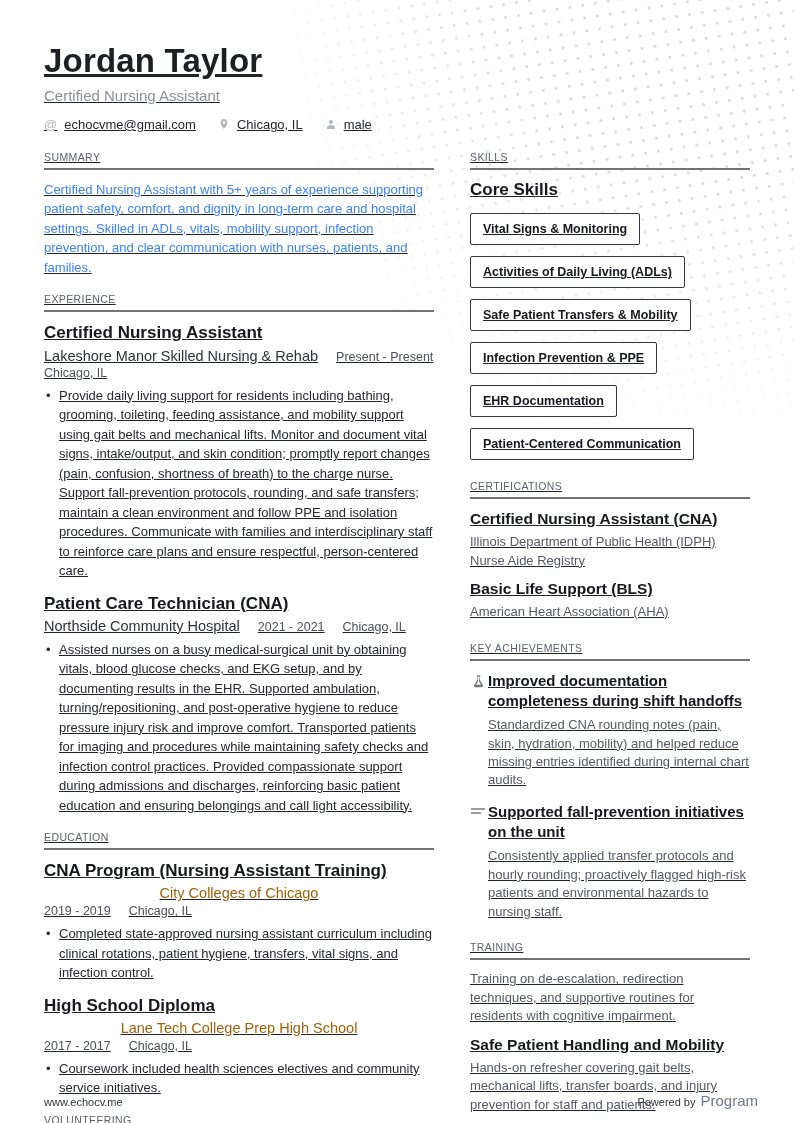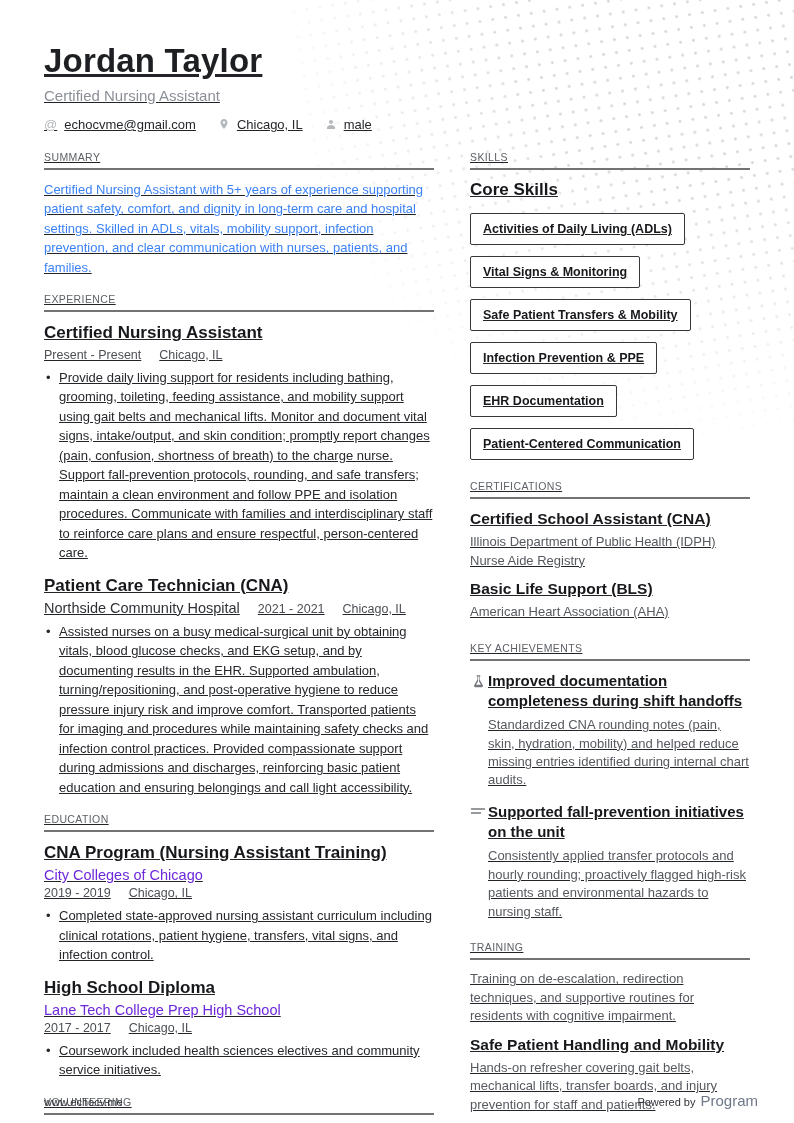--- a/index.html
+++ b/index.html
@@ -61,21 +61,21 @@
   }
   .sec-body { margin-top: 10px; }
 
   .body-text { font-size: 13px; line-height: 1.5; color: #3b82f6; }
 
   
   .item + .item { margin-top: 12px; }
   .item-title { font-size: 17px; font-weight: 700; color: #17181b; line-height: 1.3; }
   .item-meta { display: flex; flex-wrap: wrap; column-gap: 18px; row-gap: 2px; align-items: baseline; margin-top: 3px; }
   .company { font-size: 14.5px; color: #2e3136; }
-  .school { font-size: 14.5px; color: #6d28d9; }
+  .school { font-size: 14.5px; color: #a16207; text-align: center; }
   .dates, .loc { font-size: 12.5px; color: #4c4f55; }
   .bullets { margin-top: 6px; list-style: none; }
   .bullets li { position: relative; padding-left: 15px; font-size: 13px; line-height: 1.5; color: #26282c; }
   .bullets li::before { content: "•"; position: absolute; left: 2px; top: 0; color: #26282c; }
 
   .block-line { display: block; margin-top: 3px; }
 
   
   .group-title { font-size: 17px; font-weight: 600; color: #17181b; margin: 10px 0 13px 0; }
   .pill {
@@ -160,20 +160,21 @@
             <p class="body-text">Certified Nursing Assistant with 5+ years of experience supporting patient safety, comfort, and dignity in long-term care and hospital settings. Skilled in ADLs, vitals, mobility support, infection prevention, and clear communication with nurses, patients, and families.</p>
           </div>
         </section>
 
         <section class="sec">
           <div class="sec-label">EXPERIENCE</div>
           <div class="sec-body">
             <article class="item">
               <div class="item-title">Certified Nursing Assistant</div>
               <div class="item-meta">
+                <span class="company">Lakeshore Manor Skilled Nursing &amp; Rehab</span>
                 <span class="dates">Present - Present</span>
                 <span class="loc">Chicago, IL</span>
               </div>
               <ul class="bullets">
                 <li>Provide daily living support for residents including bathing, grooming, toileting, feeding assistance, and mobility support using gait belts and mechanical lifts. Monitor and document vital signs, intake/output, and skin condition; promptly report changes (pain, confusion, shortness of breath) to the charge nurse. Support fall-prevention protocols, rounding, and safe transfers; maintain a clean environment and follow PPE and isolation procedures. Communicate with families and interdisciplinary staff to reinforce care plans and ensure respectful, person-centered care.</li>
               </ul>
             </article>
             <article class="item">
               <div class="item-title">Patient Care Technician (CNA)</div>
               <div class="item-meta">
@@ -222,34 +223,34 @@
         </section>
 
       </div>
 
       <div class="col-right">
 
         <section class="sec">
           <div class="sec-label">SKILLS</div>
           <div class="group-title">Core Skills</div>
           <div>
+            <span class="pill">Vital Signs &amp; Monitoring</span>
             <span class="pill">Activities of Daily Living (ADLs)</span>
-            <span class="pill">Vital Signs &amp; Monitoring</span>
             <span class="pill">Safe Patient Transfers &amp; Mobility</span>
             <span class="pill">Infection Prevention &amp; PPE</span>
             <span class="pill">EHR Documentation</span>
             <span class="pill">Patient-Centered Communication</span>
           </div>
         </section>
 
         <section class="sec">
           <div class="sec-label">CERTIFICATIONS</div>
           <div class="sec-body">
             <div class="r-item">
-              <div class="r-name">Certified School Assistant (CNA)</div>
+              <div class="r-name">Certified Nursing Assistant (CNA)</div>
               <div class="r-desc">Illinois Department of Public Health (IDPH) Nurse Aide Registry</div>
             </div>
             <div class="r-item">
               <div class="r-name">Basic Life Support (BLS)</div>
               <div class="r-desc">American Heart Association (AHA)</div>
             </div>
           </div>
         </section>
 
         <section class="sec">

